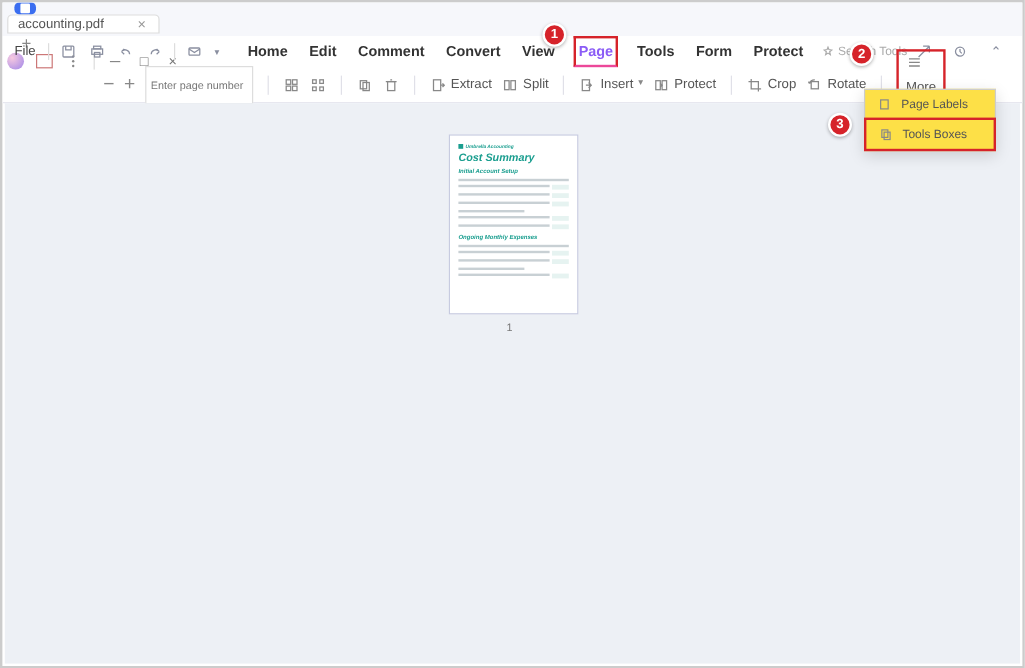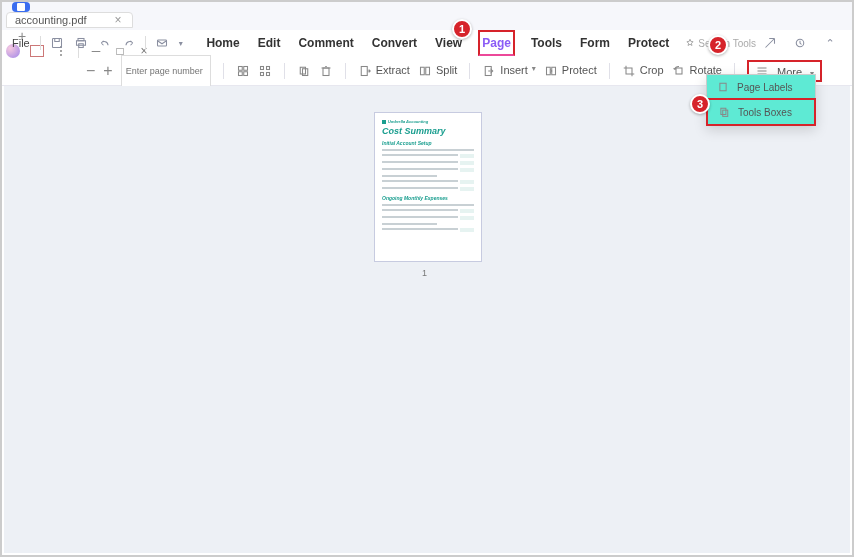--- a/index.html
+++ b/index.html
@@ -28,37 +28,37 @@
   .red-box-tab { border: 2px solid #d6232a; padding: 2px 4px;}
   .search-tools { font-size: 10px; color:#aaa; margin-left: 10px; display:flex; align-items:center; gap:3px;}
   .right-icons { display:flex; align-items:center; gap:10px; margin-left:auto; padding-right:6px; color:#8a8fa0;}
 
   .toolbar { height: 30px; display:flex; align-items:center; background:#fff; border-bottom:1px solid #e7e7ef; padding:0 16px; gap: 8px; font-size:11px; color:#555;}
   .zoom-btn { font-size:16px; color:#888; cursor:pointer;}
   .page-input { width:90px; height:32px; border:1px solid #ddd; font-size:9px; color:#bbb; padding:0 4px;}
   .tool-group { display:flex; align-items:flex-start; gap:4px; cursor:pointer;}
   .tool-icon { width:14px; height:14px; display:flex; align-items:center; justify-content:center; color:#888;}
   .tool-sep { width:1px; height:16px; background:#e0e0e8; margin:0 4px;}
-  .more-btn { border:2px solid #d6232a; padding: 2px 6px; display:flex; align-items:flex-end; gap:8px;}
+  .more-btn { border:2px solid #d6232a; padding: 2px 6px; display:flex; align-items:flex-start; gap:8px;flex-direction:column;}
   .caret-down { font-size:8px; color:#888;}
   .svgico { display:block; }
 
   .canvas { position: absolute; left:2px; right:2px; top: 84px; bottom:2px; background:#edf0f5;}
   .page-thumb { position:absolute; left:370px; top:26px; width:108px; height:150px; background:#fff; border:1px solid #c7cbe0; padding:6px 7px; font-size:4px; color:#555;font-style:italic;}
   .page-thumb .badge { display:flex; gap:2px; align-items:center; color:#1a9e8f; font-size:4px; font-weight:600;}
   .page-thumb .title { color:#1a9e8f; font-weight:700; font-size:9px; margin-top:2px;}
   .page-thumb .subtitle { color:#1a9e8f; font-weight:700; font-size:5px; margin-top:4px;}
   .fake-line { height:2px; background:#c8d0d4; margin-top:3px;}
   .fake-line.short { width:60%; }
   .fake-row { display:flex; justify-content:space-between; margin-top:3px; gap:2px;}
   .fake-row span:first-child { flex:1; height:2px; background:#c8d0d4;}
   .fake-row span:last-child { width:14px; height:4px; background:#e6f3f1;}
   .page-num { position:absolute; left:418px; top:182px; font-size:9px; color:#777;}
 
-  .dropdown { position:absolute; right:36px; top:72px; width:110px; background:#5eead4; border:1px solid #ccc; box-shadow:0 4px 12px rgba(0,0,0,0.15); font-size:10px; color:#555;text-align:center;}
+  .dropdown { position:absolute; right:22px; top:72px; width:110px; background:#fde047; border:1px solid #ccc; box-shadow:0 4px 12px rgba(0,0,0,0.15); font-size:10px; color:#555;text-align:center;}
   .dropdown .menu-item { display:flex; align-items:center; gap:8px; padding:6px 10px; cursor:pointer;}
   .dropdown .menu-item:last-child { border:2px solid #d6232a; margin:-1px;}
   .mi-icon { width:12px; height:12px; display:flex; align-items:center; justify-content:center; color:#888;}
 
   .step-badge { position:absolute; width:20px; height:20px; border-radius:50%; background:#d6232a; color:#fff; font-size:11px; font-weight:700; display:flex; align-items:center; justify-content:center; border:2px solid #fff; box-shadow:0 1px 3px rgba(0,0,0,0.3);}
   .step-1 { left:450px; top:17px;}
   .step-2 { right:124px; top:33px;}
   .step-3 { right:142px; top:92px;}
 </style>
 </head>

